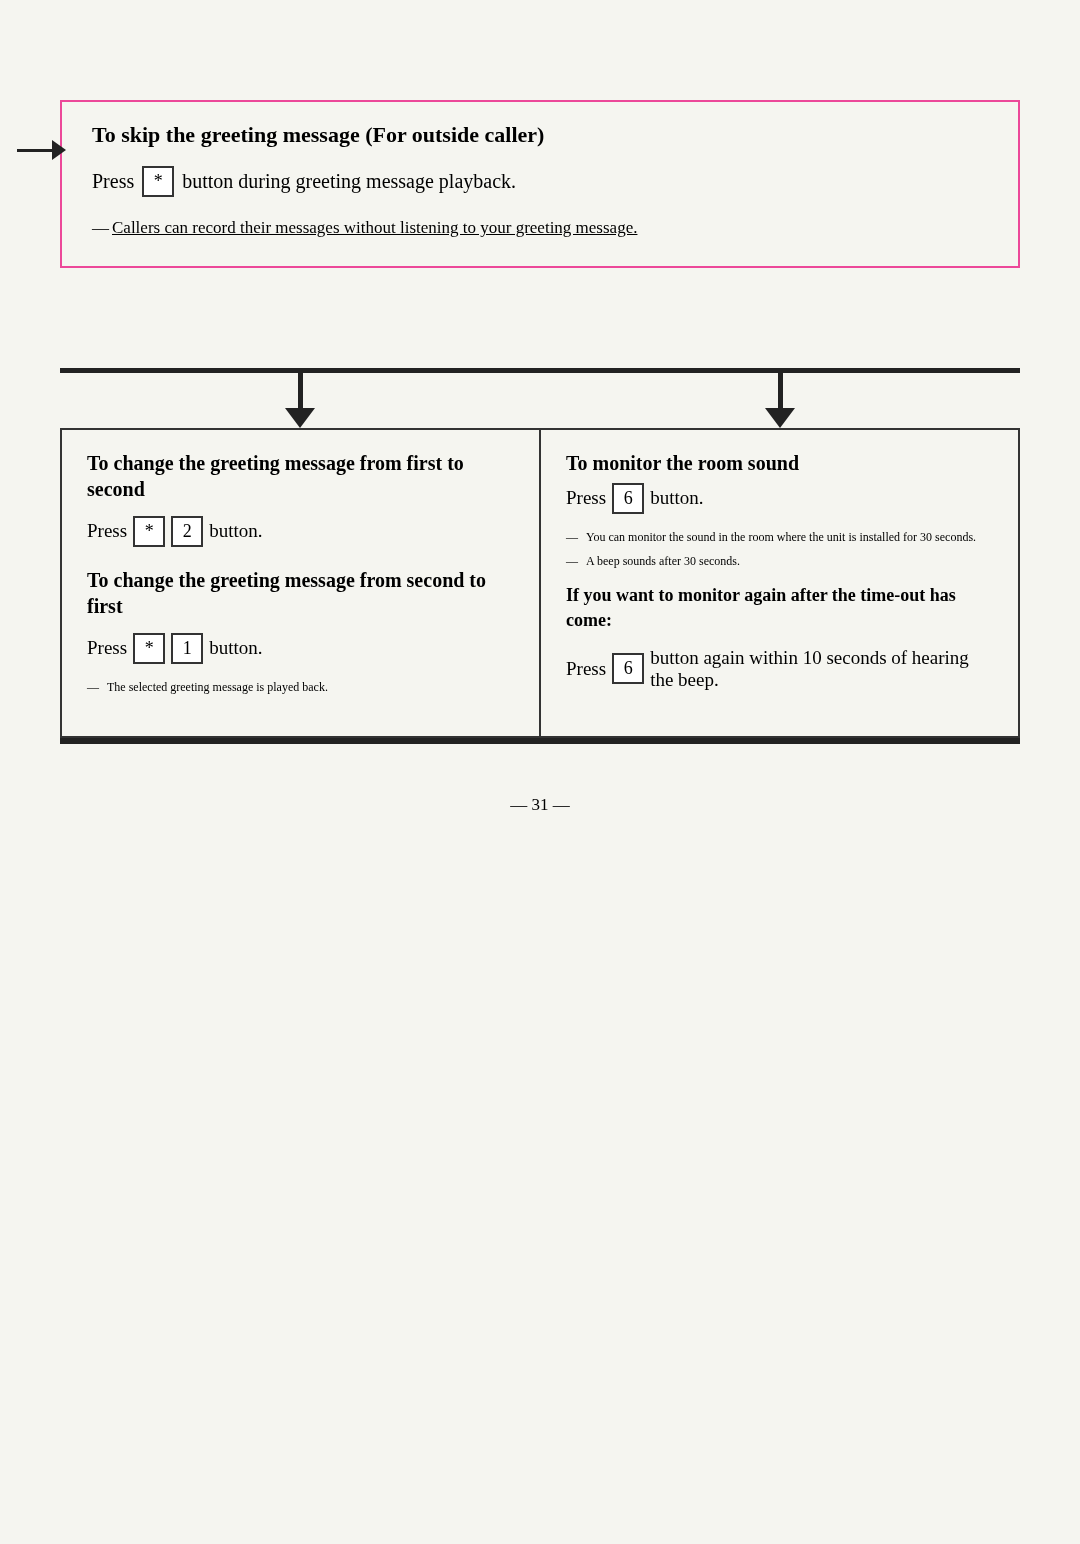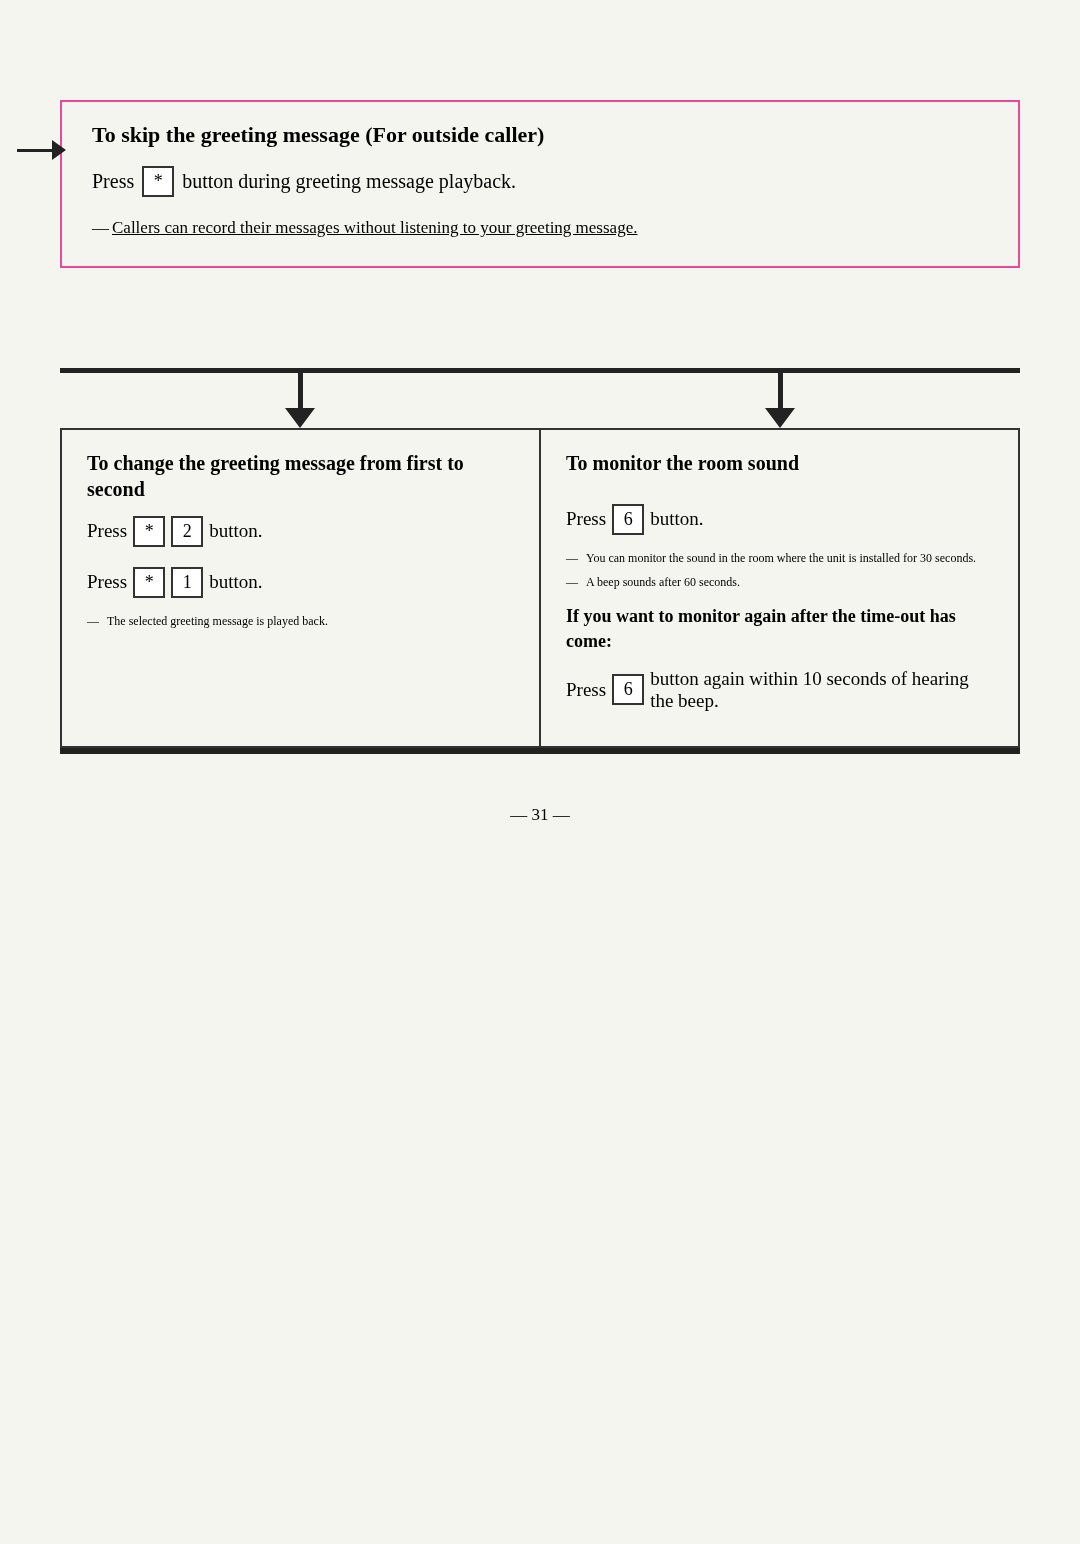--- a/index.html
+++ b/index.html
@@ -114,21 +114,21 @@
     .col-right {
       flex: 1;
       border: 2px solid #333;
       border-left: 1px solid #333;
       padding: 20px 25px;
     }
 
     .col-left h3, .col-right h3 {
       font-size: 20px;
       font-weight: bold;
-      margin-bottom: 28px;
+      margin-bottom: 7px;
       line-height: 1.3;
     }
 
     .sub-section {
       margin-bottom: 20px;
     }
 
     .sub-section h3 {
       font-size: 20px;
       font-weight: bold;
@@ -265,20 +265,21 @@
         <h3>To change the greeting message from first to second</h3>
         <div class="press-line-small">
           <span>Press</span>
           <span class="key-box">*</span>
           <span class="key-box">2</span>
           <span>button.</span>
         </div>
       </div>
 
       <div class="sub-section">
+        <h3>To change the greeting message from second to first</h3>
         <div class="press-line-small">
           <span>Press</span>
           <span class="key-box">*</span>
           <span class="key-box">1</span>
           <span>button.</span>
         </div>
         <div class="note-block">
           <div class="note-item">The selected greeting message is played back.</div>
         </div>
       </div>
@@ -287,21 +288,21 @@
 
     <div class="col-right">
       <h3>To monitor the room sound</h3>
       <div class="press-line-small">
         <span>Press</span>
         <span class="key-box">6</span>
         <span>button.</span>
       </div>
       <div class="note-block">
         <div class="note-item">You can monitor the sound in the room where the unit is installed for 30 seconds.</div>
-        <div class="note-item">A beep sounds after 60 seconds.</div>
+        <div class="note-item">A beep sounds after 30 seconds.</div>
       </div>
 
       <div class="if-want-section">
         <h4>If you want to monitor again after the time-out has come:</h4>
         <div class="press-line-small">
           <span>Press</span>
           <span class="key-box">6</span>
           <span>button again within 10 seconds of hearing the beep.</span>
         </div>
       </div>

